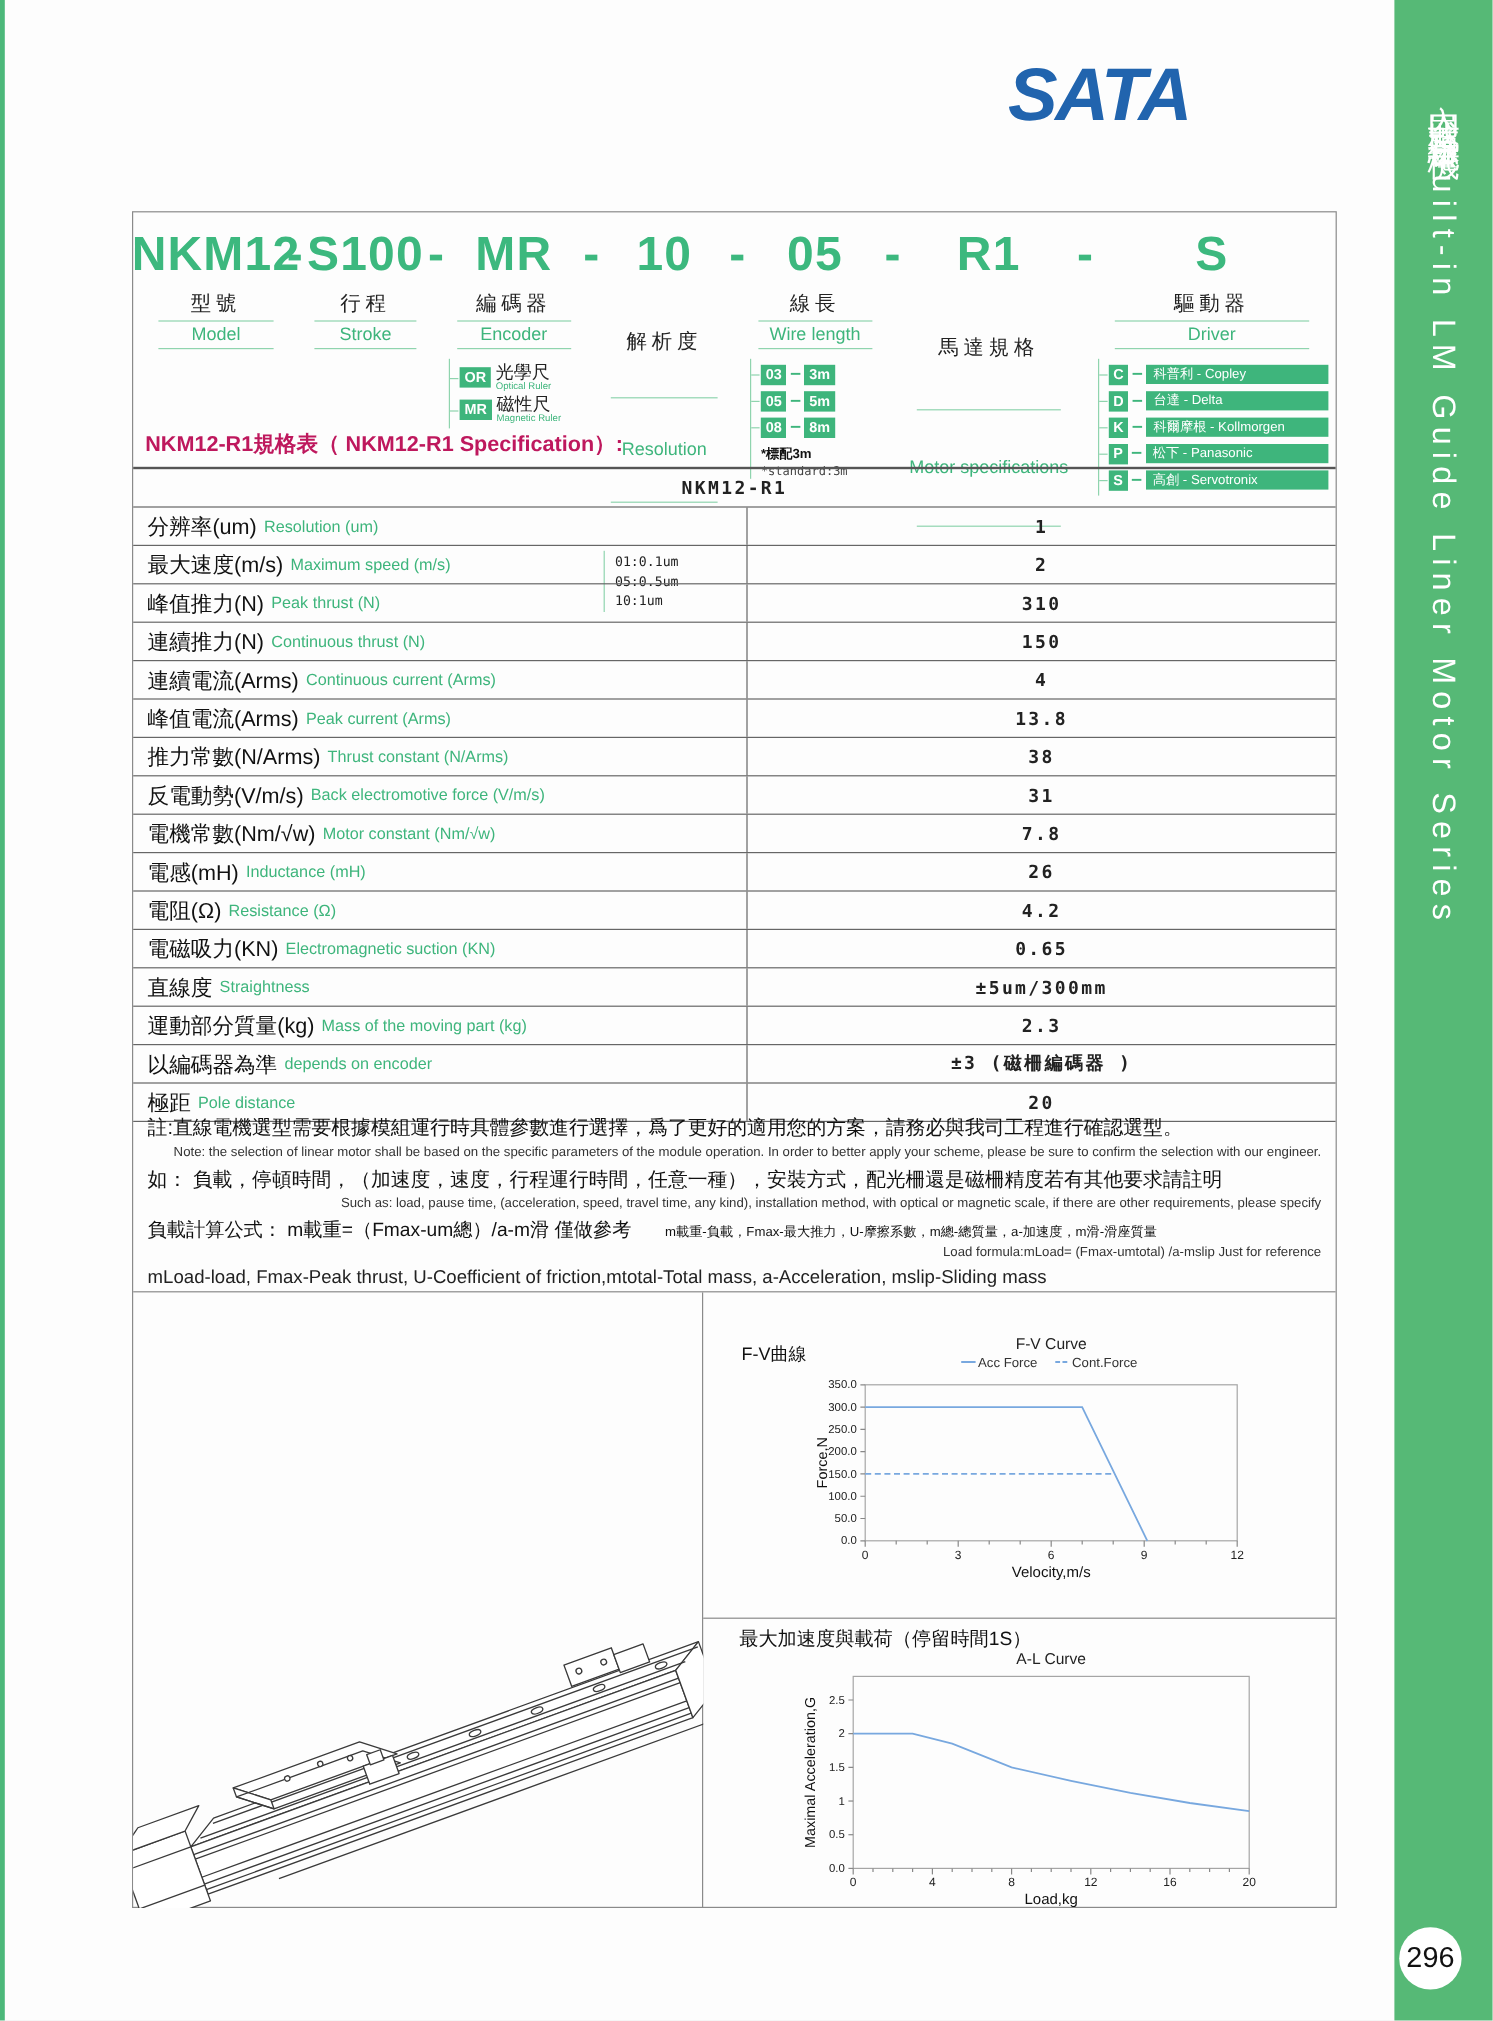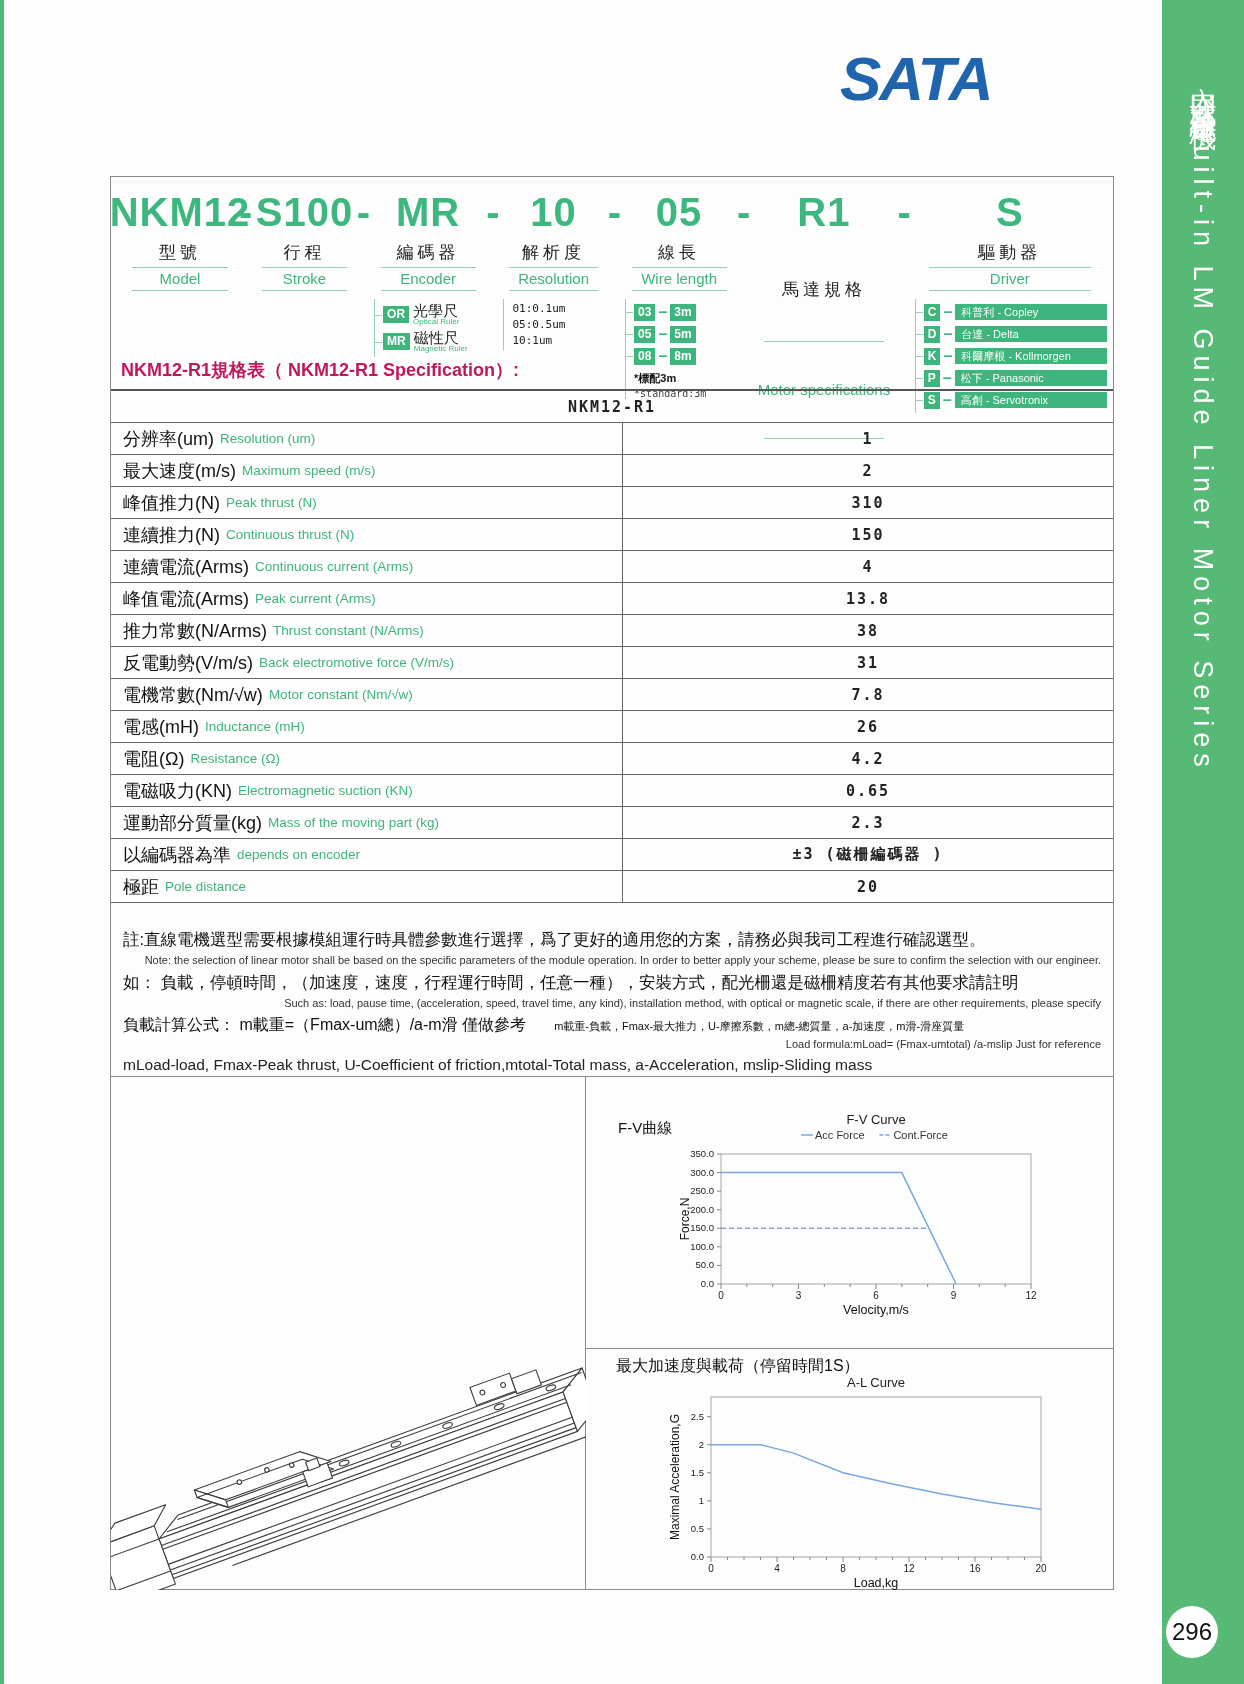--- a/index.html
+++ b/index.html
@@ -117,21 +117,21 @@
                 <span class="b1">OR</span>
                 <span class="opt-zh">光學尺<span class="opt-en-tiny">Optical Ruler</span></span>
               </div>
               <div class="opt-row">
                 <span class="b1">MR</span>
                 <span class="opt-zh">磁性尺<span class="opt-en-tiny">Magnetic Ruler</span></span>
               </div>
             </div>
           </div>
           <div class="dash-col">-</div>
-          <div class="seg-col" style="width: 112px;">
+          <div class="seg-col" style="width: 112px; gap: 32px;">
             <div class="seg-code">10</div>
             <div class="seg-zh">解析度</div>
             <div class="u"></div>
             <div class="seg-en">Resolution</div>
             <div class="u"></div>
             <div class="opts opt-tree">
               <div class="res-row">01:0.1um</div>
               <div class="res-row">05:0.5um</div>
               <div class="res-row">10:1um</div>
             </div>
@@ -290,20 +290,27 @@
             <span class="en">Resistance (Ω)</span>
           </div>
           <div class="spec-value">4.2</div>
         </div>
         <div class="spec-row">
           <div class="spec-label">
             <span class="zh">電磁吸力(KN)</span>
             <span class="en">Electromagnetic suction (KN)</span>
           </div>
           <div class="spec-value">0.65</div>
+        </div>
+        <div class="spec-row">
+          <div class="spec-label">
+            <span class="zh">直線度</span>
+            <span class="en">Straightness</span>
+          </div>
+          <div class="spec-value">±5um/300mm</div>
         </div>
         <div class="spec-row">
           <div class="spec-label">
             <span class="zh">運動部分質量(kg)</span>
             <span class="en">Mass of the moving part (kg)</span>
           </div>
           <div class="spec-value">2.3</div>
         </div>
         <div class="spec-row">
           <div class="spec-label">

